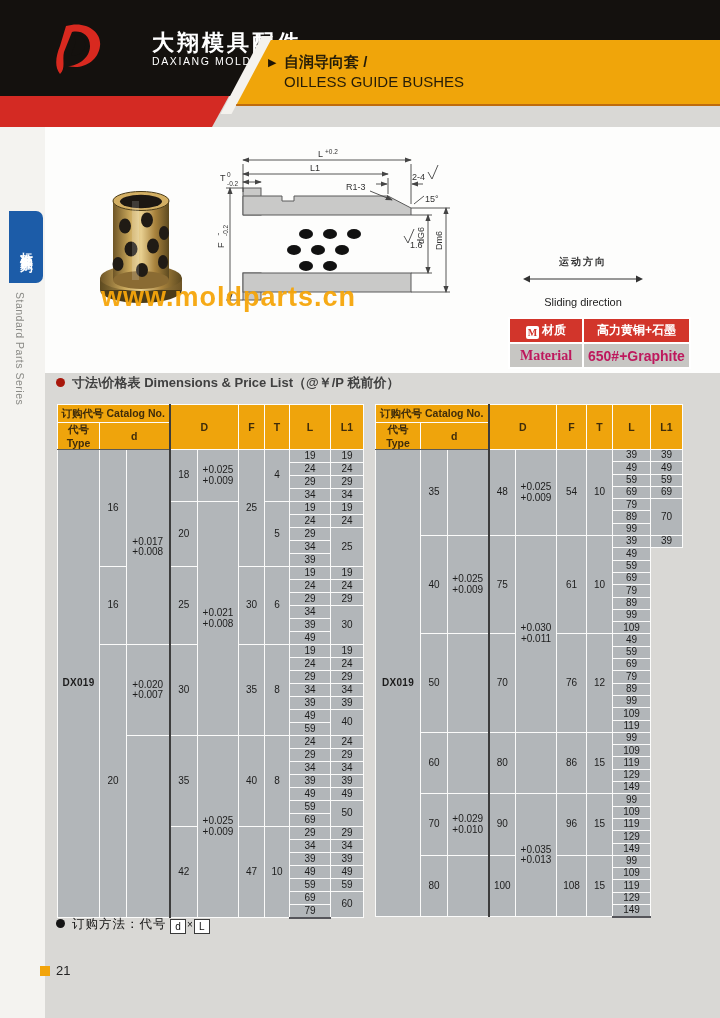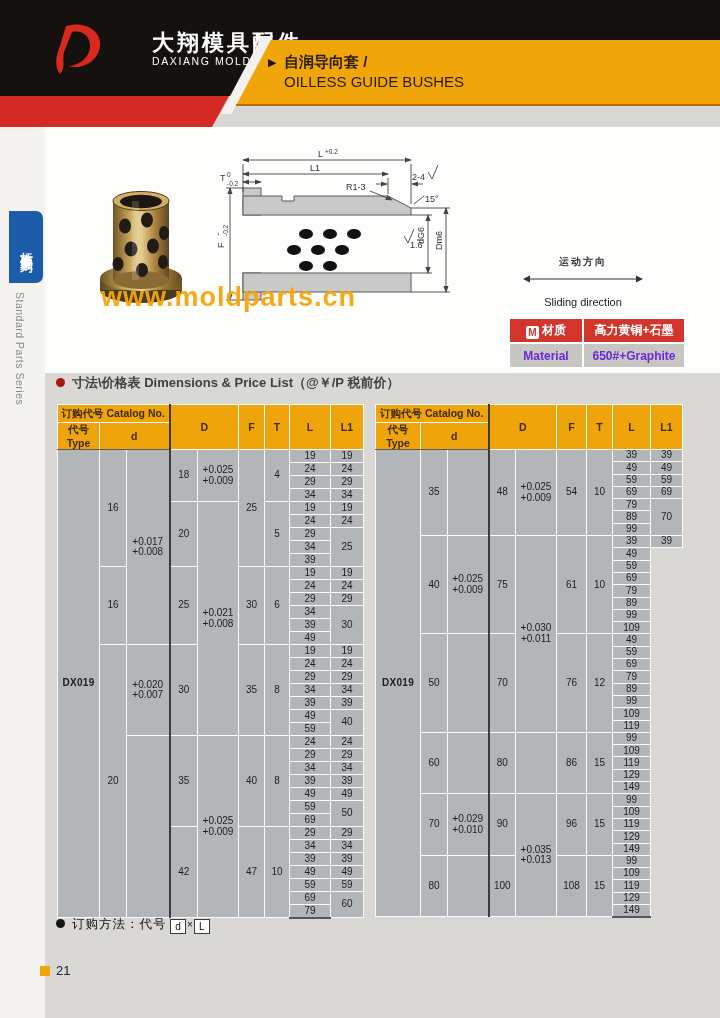--- a/index.html
+++ b/index.html
@@ -36,22 +36,22 @@
   .draw-svg{position:absolute;left:218px;top:138px;}
   .watermark{position:absolute;left:84px;top:282px;font-size:27px;font-weight:bold;color:#f6a60b;
              letter-spacing:1px;opacity:.95;white-space:nowrap;margin-left:17px;}
   .slide-block{position:absolute;left:516px;top:255px;width:134px;text-align:center;}
   .slide-cn{font-size:10px;color:#333;letter-spacing:2px;font-weight:bold;}
   .slide-en{font-size:11px;color:#222;margin-top:9px;}
   
   .mat-table{position:absolute;left:508px;top:317px;border-collapse:collapse;border:1px solid #9a9a96;}
   .mat-table td{border:2px solid #fff;text-align:center;padding:0 4px;height:23px;}
   .mat-r1 td{background:#d2352b;color:#fff;font-size:12px;font-weight:bold;}
-  .mat-r2 td{background:#c7c6c3;color:#6d28d9;font-size:12px;font-weight:bold;}
-  .mat-c1{width:64px;}.mat-c2{width:92px;}
+  .mat-r2 td{background:#c7c6c3;color:#be185d;font-size:14px;font-weight:bold;}
+  .mat-c1{width:64px;font-family:Liberation Serif, serif;}.mat-c2{width:92px;}
   .m-badge{display:inline-block;width:13px;height:13px;background:#fff;color:#d2352b;
            font-size:10px;font-weight:bold;line-height:13px;border-radius:2px;margin-right:3px;vertical-align:-2px;}
   
   .sec-title{position:absolute;left:56px;top:374px;font-size:13px;font-weight:bold;color:#404040;}
   .dot{display:inline-block;width:9px;height:9px;border-radius:50%;background:#a8170b;margin-right:7px;}
   .dot.black{background:#151515;}
   
   .tbl-holder{position:absolute;top:404px;}
   .tbl-left{left:57px;} .tbl-right{left:375px;}
   table.price{border-collapse:collapse;table-layout:fixed;}

